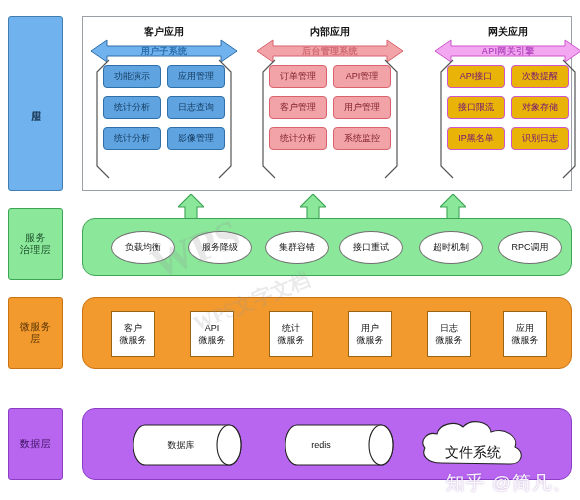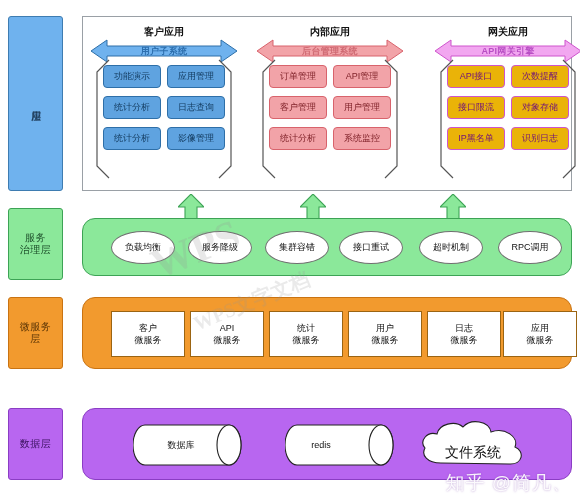--- a/index.html
+++ b/index.html
@@ -102,21 +102,21 @@
   .band-data    { top:408px; height:72px; background:#B866F0; border:1.3px solid #8B3DC4; }
 
   .ellipse {
     position:absolute; top:12px; width:64px; height:33px;
     background:#ffffff; border:1.2px solid #6f6f6f; border-radius:50%;
     display:flex; align-items:center; justify-content:center;
     font-size:9px; color:#111;
   }
 
   .ms-box {
-    position:absolute; top:13px; width:74px; height:46px;
+    position:absolute; top:13px; width:44px; height:46px;
     background:#ffffff; border:1.2px solid #9b6412;
     display:flex; flex-direction:column; align-items:center; justify-content:center;
     font-size:9px; color:#111; line-height:1.35;
   }
 
   
   .cyl { position:absolute; top:14px; width:110px; height:44px; }
   .cyl svg { display:block; width:110px; height:44px; }
   .cyl .cyl-text {
     position:absolute; top:0; left:0; width:96px; height:44px;

